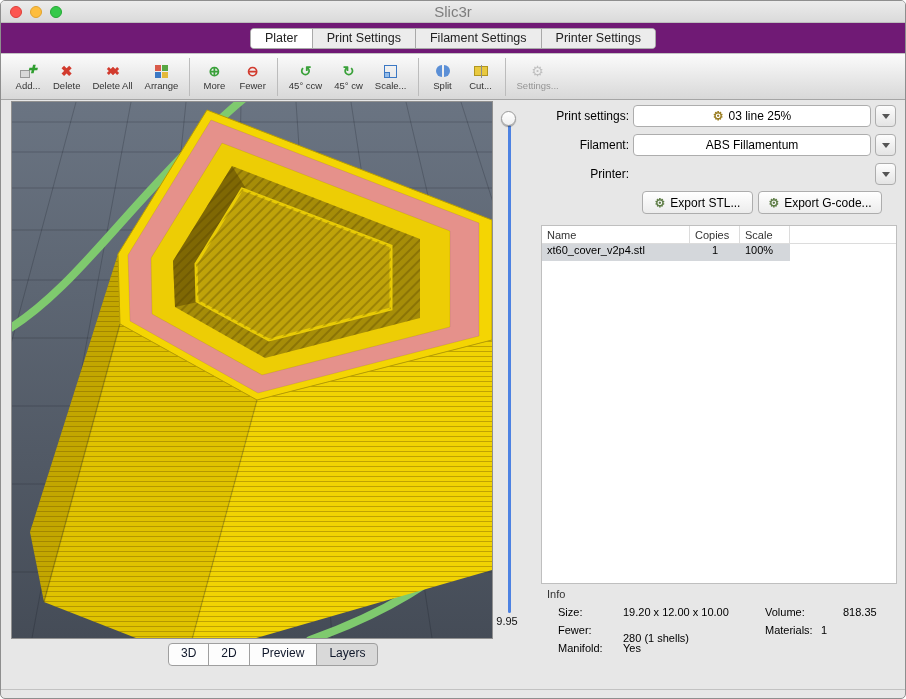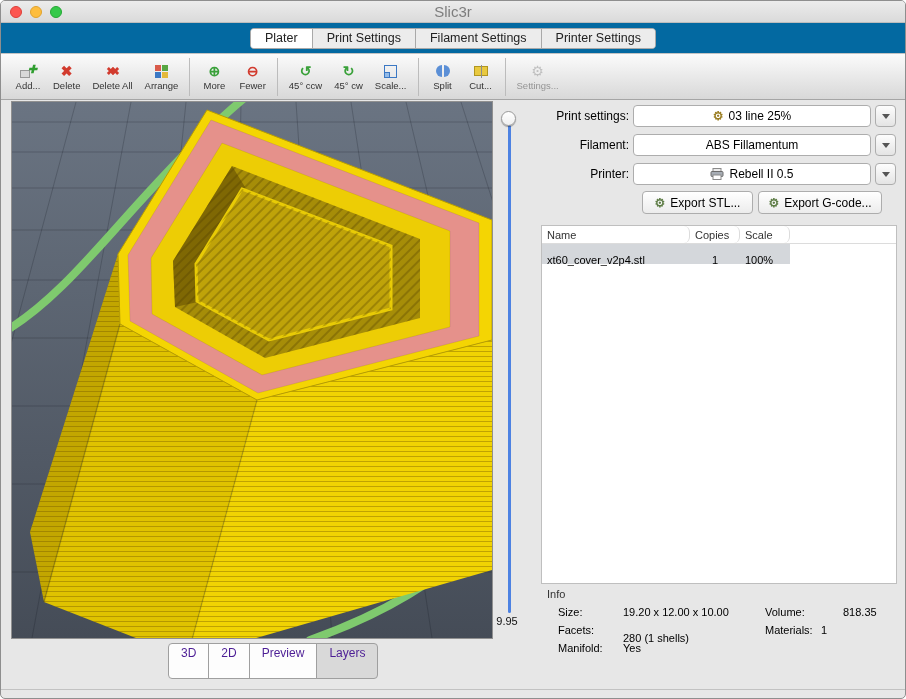--- a/index.html
+++ b/index.html
@@ -11,21 +11,21 @@
   }
   
   .titlebar{height:22px;background:linear-gradient(#ececec,#dadada);border-bottom:1px solid #bdbdbd;position:relative;}
   .win-title{text-align:center;font-size:15px;color:#7d7d7d;line-height:22px;}
   .traffic{position:absolute;left:9px;top:5px;display:flex;gap:8px;}
   .tl{width:12px;height:12px;border-radius:50%;}
   .tl.red{background:#fc5650;border:1px solid #dd3e38;}
   .tl.yellow{background:#fdbd3e;border:1px solid #e0a32e;}
   .tl.green{background:#35c94a;border:1px solid #24a834;}
   
-  .tabrow{height:30px;background:#0369a1;display:flex;justify-content:center;align-items:center;}
+  .tabrow{height:30px;background:#701a75;display:flex;justify-content:center;align-items:center;}
   .tabstrip{display:flex;border:1px solid #a9a9a9;border-radius:4px;overflow:hidden;height:21px;background:#ececec;}
   .tab{padding:0 14px;line-height:19px;font-size:12.5px;color:#222;background:#ececec;border-left:1px solid #a9a9a9;}
   .tab:first-child{border-left:none;}
   .tab.active{background:#ffffff;}
   
   .toolbar{height:47px;background:linear-gradient(#fbfbfb,#d8d8d8);border-top:1px solid #c3c3c3;border-bottom:1px solid #a5a5a5;display:flex;align-items:center;padding:0 8px;}
   .tb-item{display:flex;flex-direction:column;align-items:center;justify-content:center;min-width:38px;padding:2px 6px;height:42px;}
   .tb-item.disabled{opacity:.45;}
   .tb-icon{height:17px;display:flex;align-items:center;justify-content:center;font-size:14px;line-height:17px;font-weight:bold;}
   .tb-label{font-size:9.5px;color:#333;margin-top:0;white-space:nowrap;font-weight:normal;}
@@ -48,40 +48,40 @@
   .mini-add .pl{position:absolute;right:-1px;top:-3px;font-size:11px;color:#2f9e2f;font-weight:bold;}
   
   .viewport{position:absolute;left:10px;top:100px;width:482px;height:538px;border:1px solid #909090;background:#5a6472;}
   .viewport svg{display:block;}
   
   .slider-track{position:absolute;left:507px;top:124px;width:3px;height:488px;background:#4d82e2;border-radius:2px;}
   .slider-handle{position:absolute;left:500px;top:110px;width:15px;height:15px;border-radius:50%;background:linear-gradient(#ffffff,#efefef);border:1px solid #999;box-shadow:0 1px 1px rgba(0,0,0,.35);}
   .slider-value{position:absolute;left:486px;top:614px;width:40px;text-align:center;font-size:11px;color:#111;}
   
   .view-tabs{position:absolute;left:167px;top:642px;display:flex;}
-  .vtab{height:36px;line-height:19px;padding:0 12px;background:#fdfdfd;border:1px solid #9f9f9f;font-size:12px;margin-left:-1px;color:#4c1d95;}
+  .vtab{height:23px;line-height:19px;padding:0 12px;background:#fdfdfd;border:1px solid #9f9f9f;font-size:12px;margin-left:-1px;color:#0f172a;}
   .vtab:first-child{border-radius:4px 0 0 4px;margin-left:0;}
   .vtab:last-child{border-radius:0 4px 4px 0;}
   .vtab.active{background:#d9d9d9;}
   
   .fieldlabel{position:absolute;left:540px;width:88px;font-size:12px;text-align:right;color:#000;}
   .combo{position:absolute;left:632px;width:238px;height:22px;background:#fff;border:1px solid #adadad;border-radius:4px;display:flex;align-items:center;justify-content:center;gap:5px;font-size:12px;}
   .combo .cicon{font-size:12px;color:#9a7d22;font-weight:bold;line-height:1;}
   .combo-arrow{position:absolute;left:874px;width:21px;height:22px;border:1px solid #adadad;border-radius:4px;background:linear-gradient(#fdfdfd,#e4e4e4);display:flex;align-items:center;justify-content:center;padding:0;}
   .arrow-down{width:0;height:0;border-left:4px solid transparent;border-right:4px solid transparent;border-top:5px solid #555;display:block;}
   .btn{position:absolute;top:190px;height:23px;border:1px solid #adadad;border-radius:4px;background:linear-gradient(#ffffff,#ececec);font-size:12px;display:flex;align-items:center;justify-content:center;gap:5px;color:#000;}
   .btn .bicon{font-size:12px;color:#5e7d46;font-weight:bold;line-height:1;}
   
   .obj-table{position:absolute;left:540px;top:224px;width:356px;height:359px;background:#fff;border:1px solid #bfbfbf;font-size:11px;}
   .thead{display:flex;height:18px;border-bottom:1px solid #dcdcdc;color:#333;}
-  .th{padding:3px 5px;border-right:1px solid #dcdcdc;border-radius:6px;}
+  .th{padding:3px 5px;border-right:1px solid #dcdcdc;}
   .th.c-name{width:148px;} .th.c-copies{width:50px;} .th.c-scale{width:50px;}
   .th.c-fill{flex:1;border-right:none;}
   .trow{display:flex;height:17px;}
-  .td{padding:10px 5px;background:#d4d7db;}
+  .td{padding:0 5px;background:#d4d7db;}
   .td.c-name{width:148px;} .td.c-copies{width:50px;text-align:center;} .td.c-scale{width:50px;}
   .td.c-fill{flex:1;background:transparent;}
   
   .info-title{position:absolute;left:546px;top:587px;font-size:11px;color:#333;}
   .inf{position:absolute;font-size:11px;color:#000;white-space:nowrap;}
   .bottom-line{position:absolute;left:0;right:0;top:688px;height:1px;background:#c2c2c2;}
 </style>
 </head>
 <body>
 
@@ -270,30 +270,20 @@
 
   <div class="fieldlabel" style="top:137px;">Filament:</div>
   <div class="combo" style="top:133px;align-items:center;">
     <span>ABS Fillamentum</span>
   </div>
   <button class="combo-arrow" style="top:133px;">
     <i class="arrow-down"></i>
   </button>
 
   <div class="fieldlabel" style="top:166px;">Printer:</div>
-  <div class="combo" style="top:162px;">
-    <span style="display:inline-flex;">
-      <svg width="14" height="12" viewBox="0 0 14 12">
-        <rect x="3" y="0.5" width="8" height="3.5" fill="#ececec" stroke="#8a8a8a"></rect>
-        <rect x="1" y="3.5" width="12" height="5" rx="1" fill="#a7adb5" stroke="#6c6c6c"></rect>
-        <rect x="3" y="7" width="8" height="4.5" fill="#ffffff" stroke="#8a8a8a"></rect>
-      </svg>
-    </span>
-    <span>Rebell II 0.5</span>
-  </div>
   <button class="combo-arrow" style="top:162px;">
     <i class="arrow-down"></i>
   </button>
 
   <button class="btn" style="left:641px;width:111px;">
     <span class="bicon">⚙</span>
     <span>Export STL...</span>
   </button>
   <button class="btn" style="left:757px;width:124px;">
     <span class="bicon">⚙</span>
@@ -313,21 +303,21 @@
       <div class="td c-scale">100%</div>
       <div class="td c-fill"></div>
     </div>
   </div>
 
   <div class="info-title">Info</div>
   <div class="inf" style="left:557px;top:605px;">Size:</div>
   <div class="inf" style="left:622px;top:605px;">19.20 x 12.00 x 10.00</div>
   <div class="inf" style="left:764px;top:605px;">Volume:</div>
   <div class="inf" style="left:842px;top:605px;">818.35</div>
-  <div class="inf" style="left:557px;top:623px;">Facets:</div>
+  <div class="inf" style="left:557px;top:623px;">Fewer:</div>
   <div class="inf" style="left:622px;top:631px;">280 (1 shells)</div>
   <div class="inf" style="left:764px;top:623px;">Materials:</div>
   <div class="inf" style="left:820px;top:623px;">1</div>
   <div class="inf" style="left:557px;top:641px;">Manifold:</div>
   <div class="inf" style="left:622px;top:641px;">Yes</div>
 
   <div class="bottom-line"></div>
 </div>
 
 </body></html>

